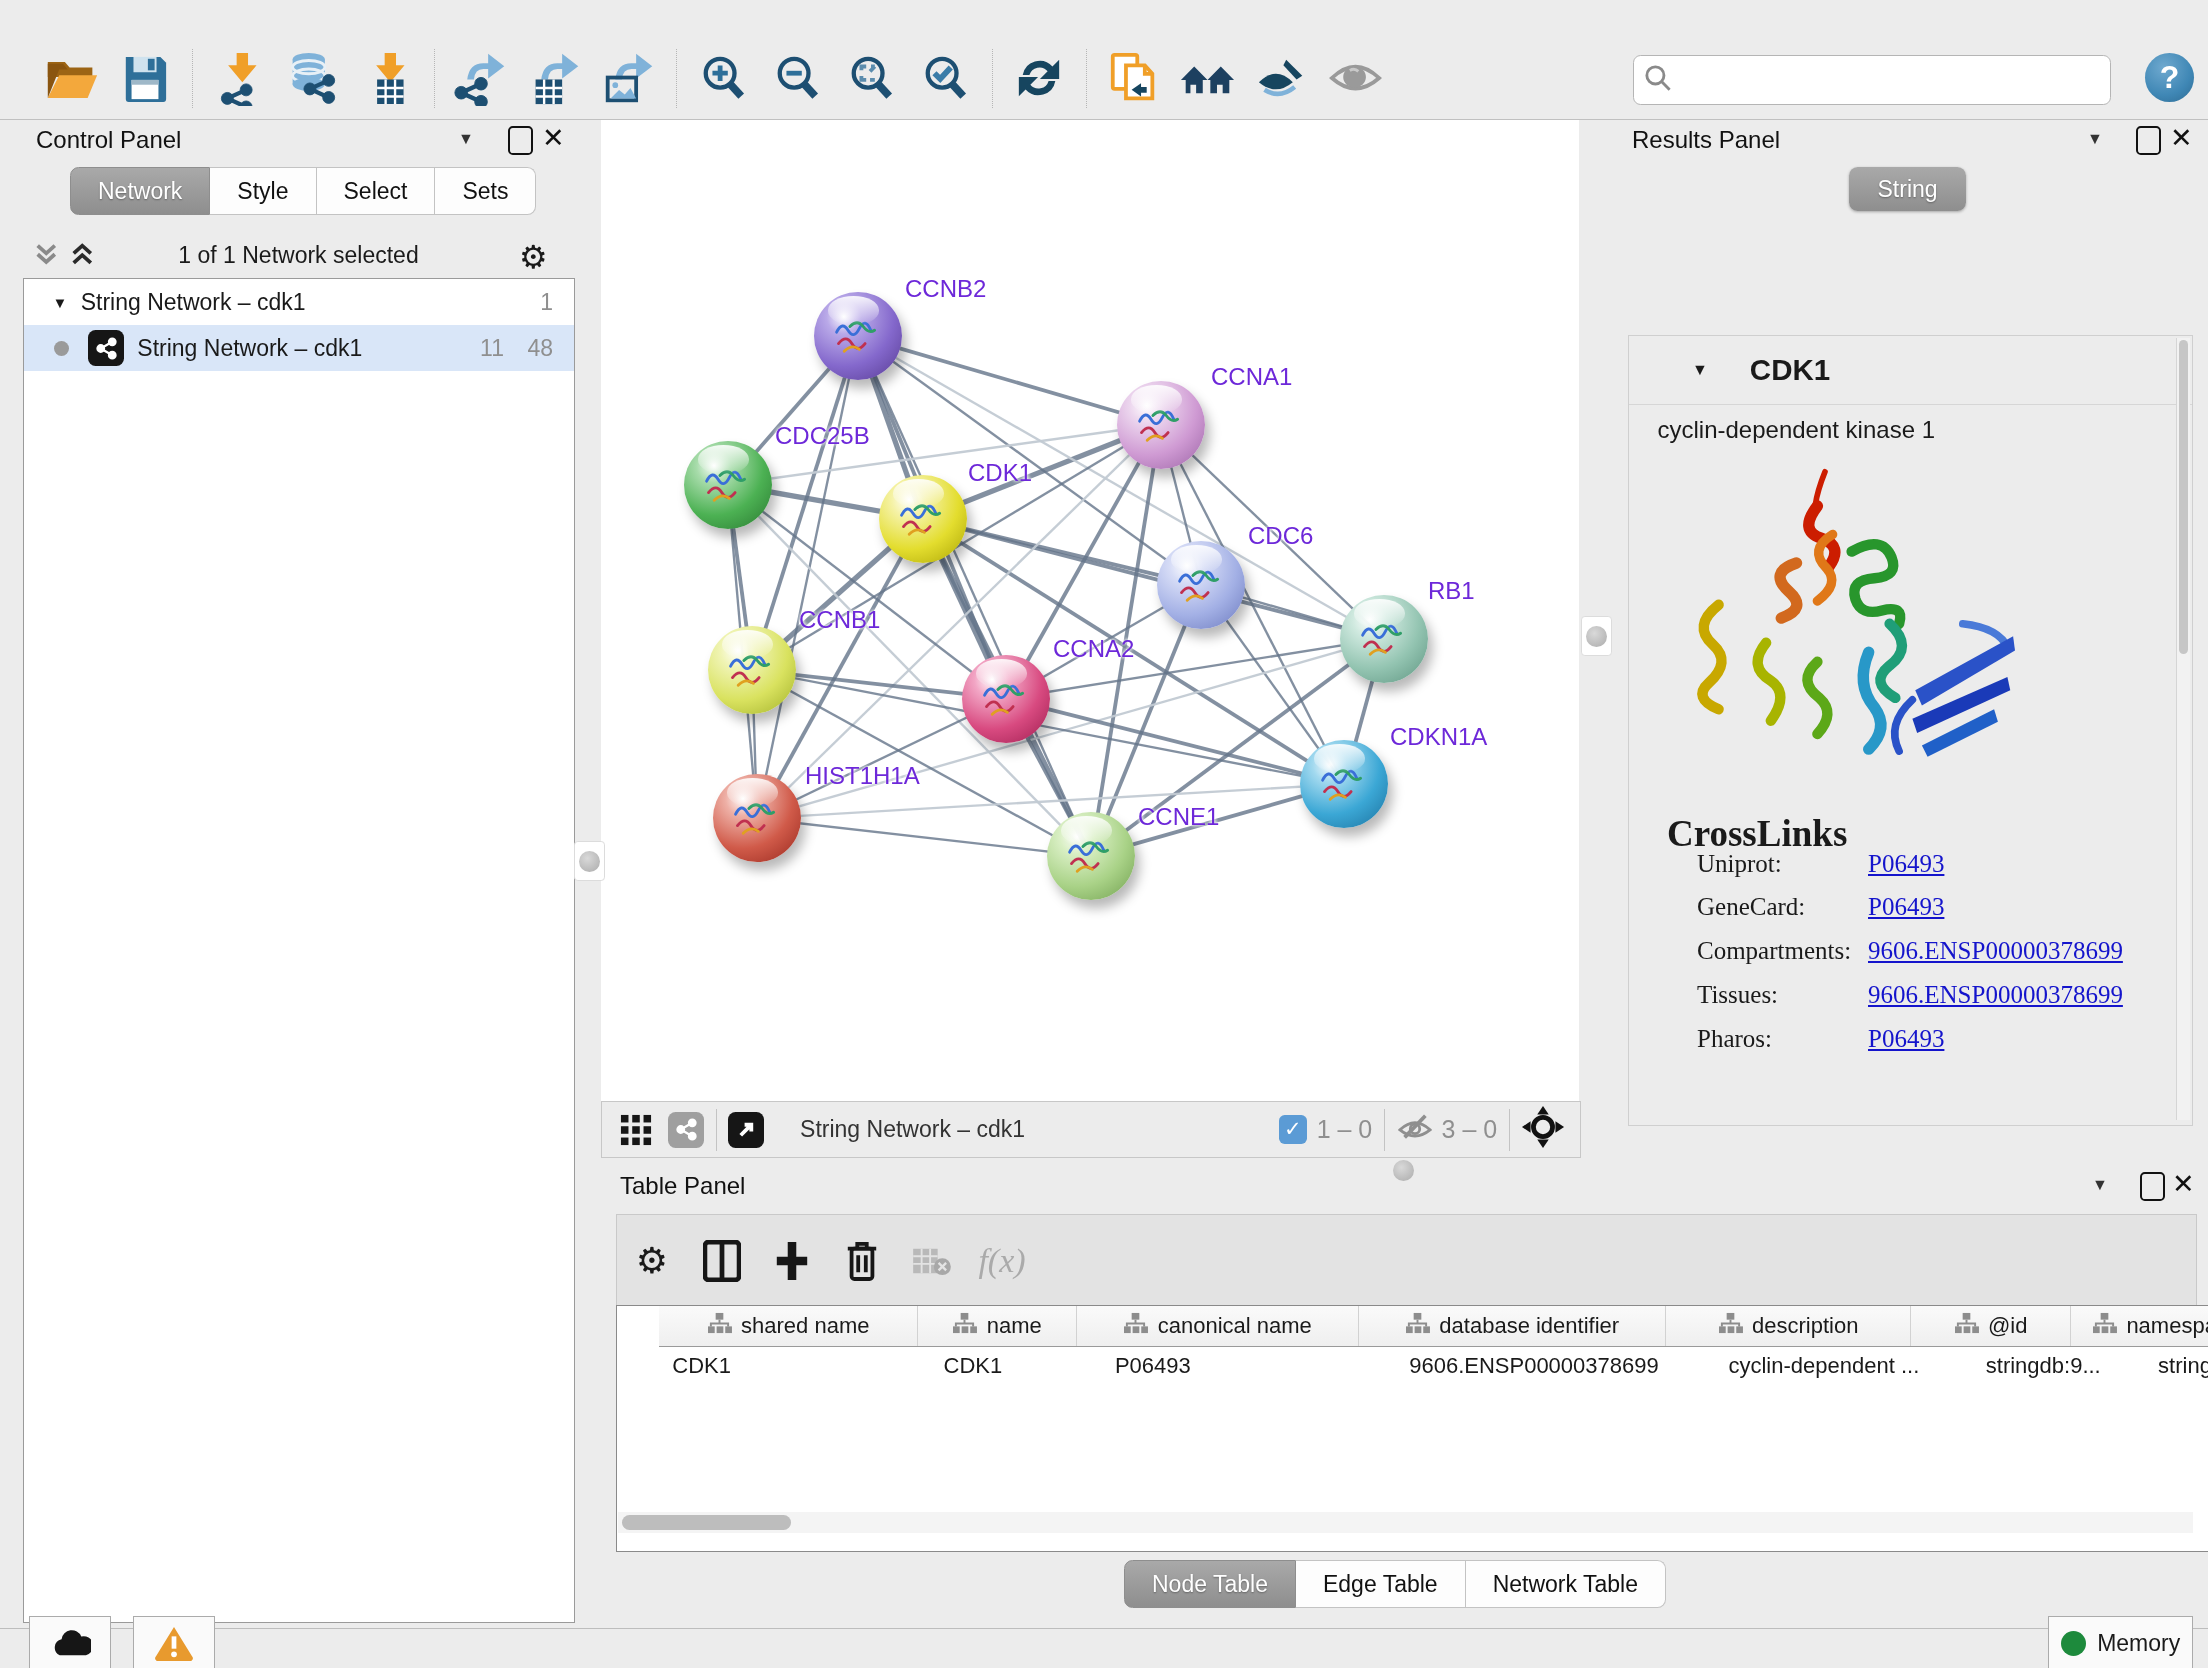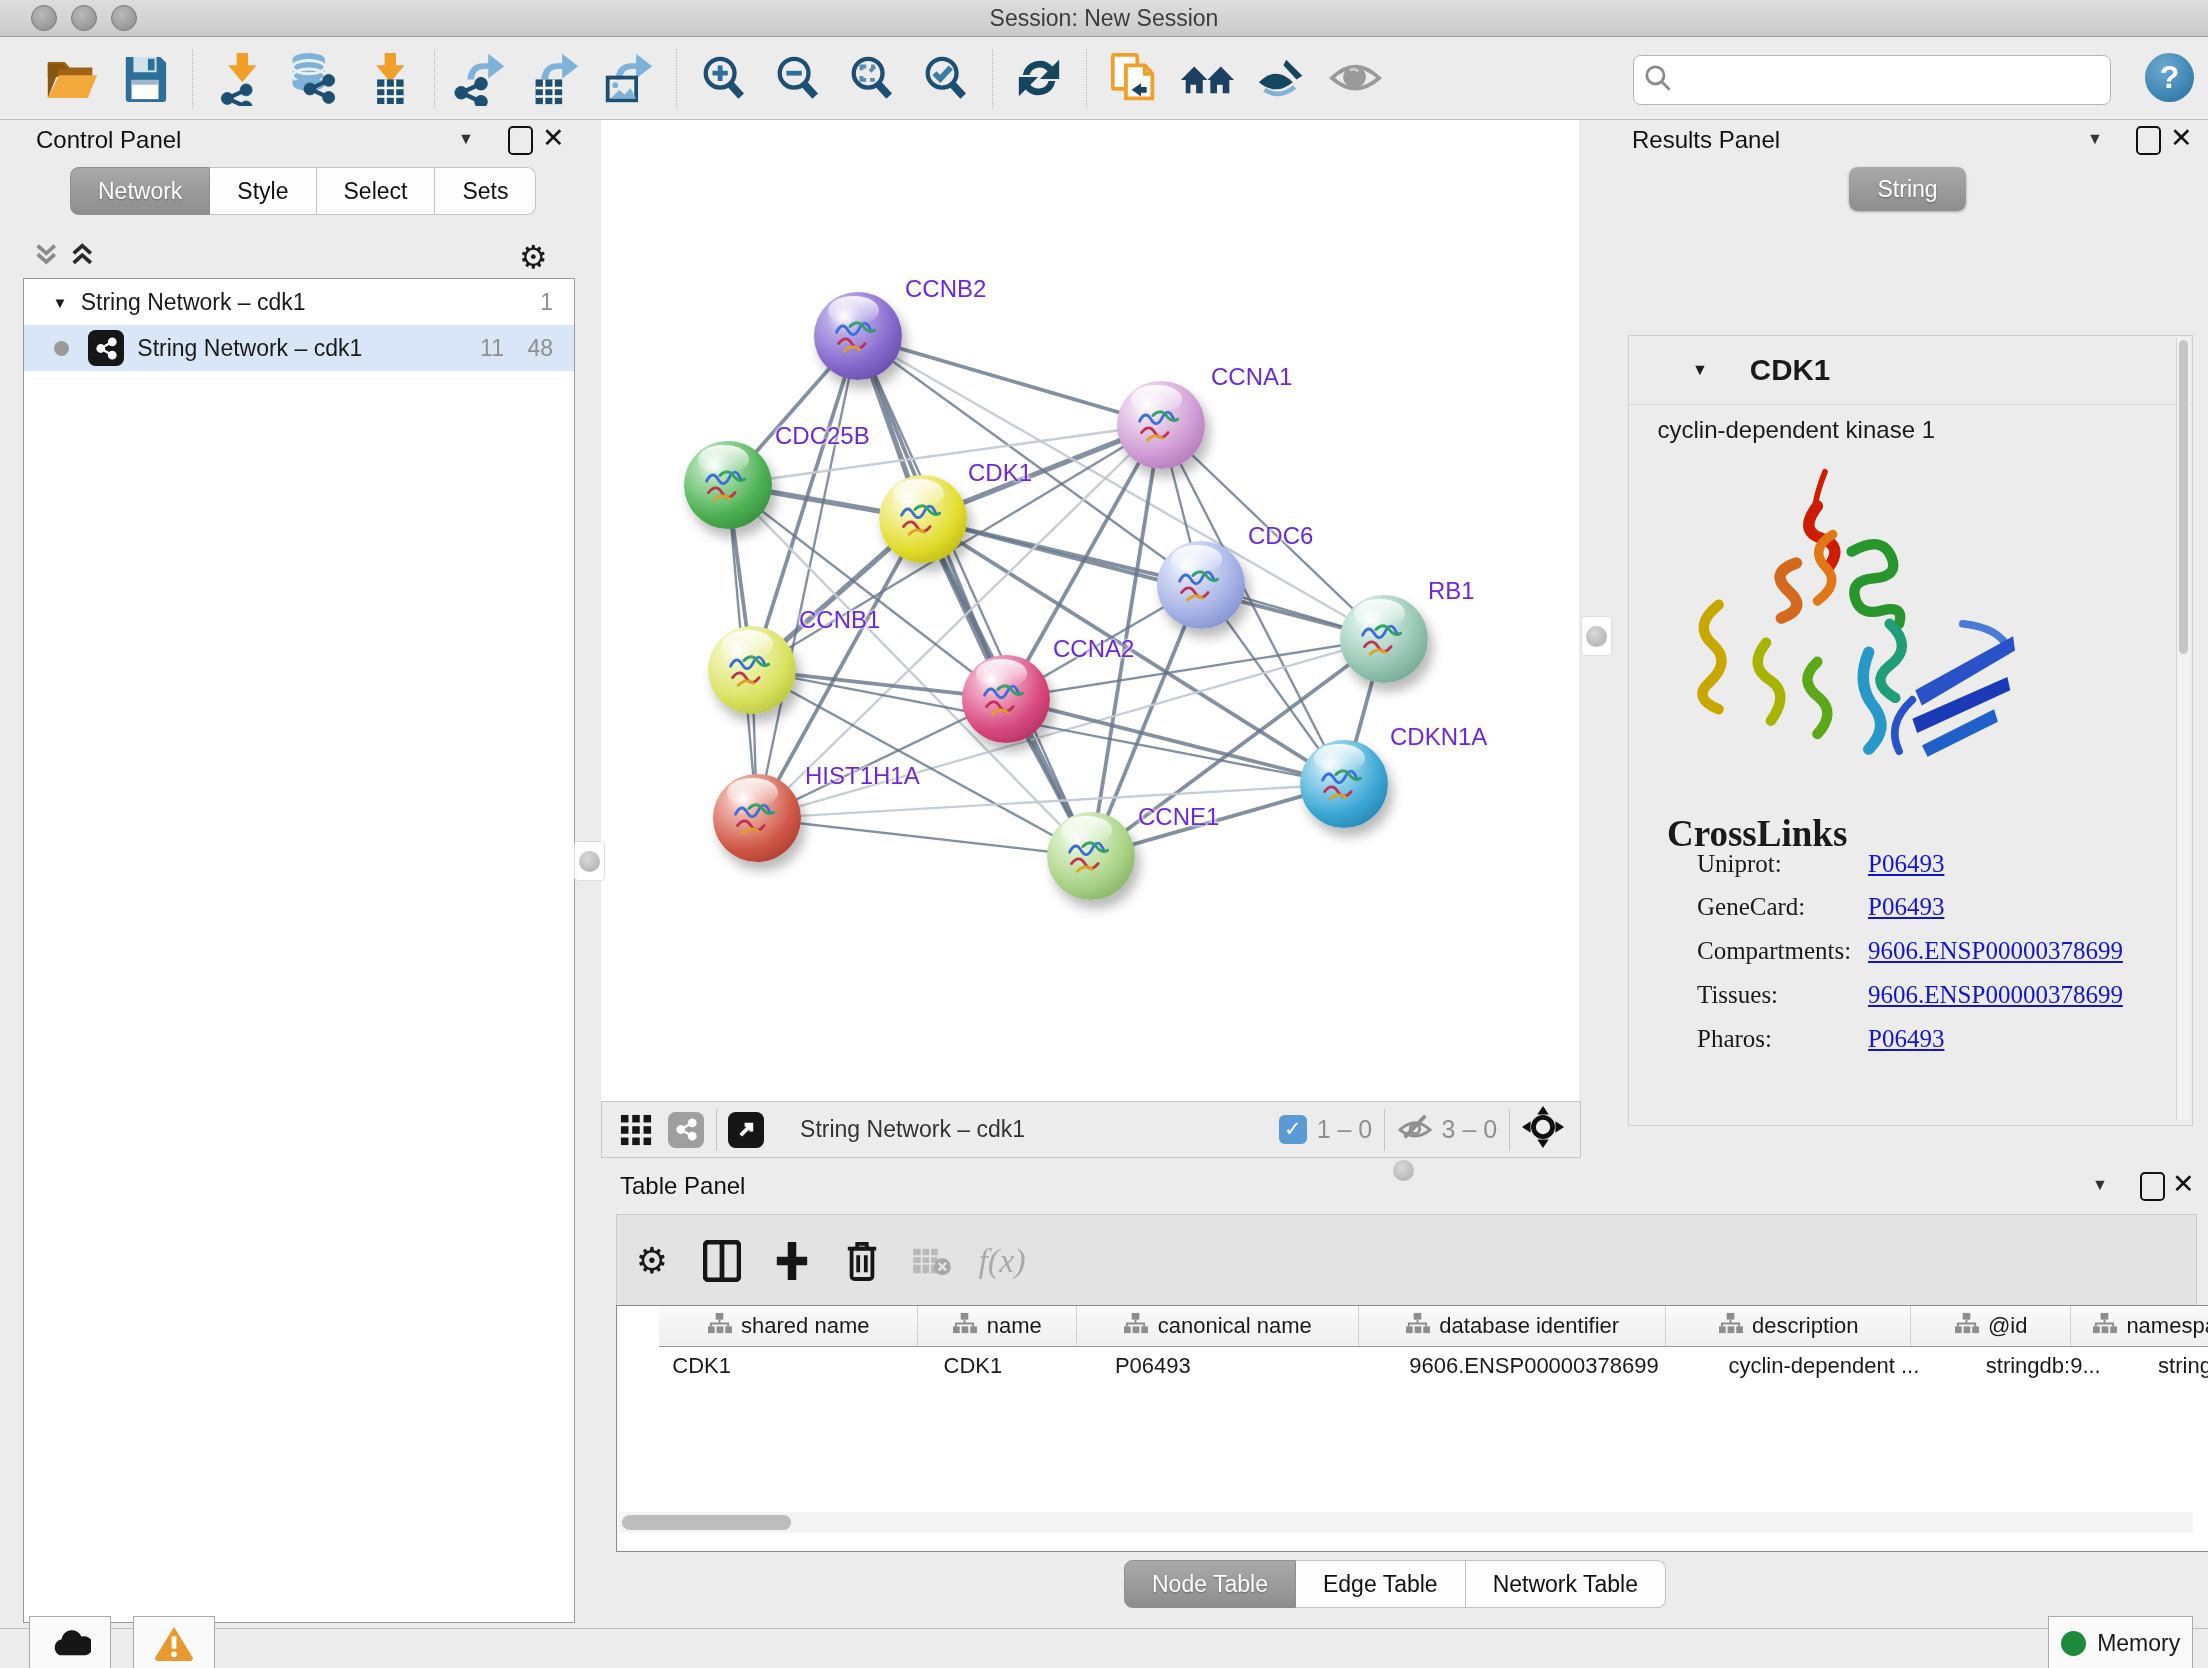--- a/index.html
+++ b/index.html
@@ -116,26 +116,20 @@
   #memory-btn{position:absolute;right:15px;top:-13.3px;height:53px;width:143px;background:#fafafa;
     border:1.9px solid #ababab;display:flex;align-items:center;justify-content:center;gap:11.4px;font-size:23px;}
   #memory-dot{width:25px;height:25px;border-radius:50%;background:#1d8a3c;}
   .num-gray{color:#8f8f8f;}
 </style>
 </head>
 <body>
 
 <div id="app">
 
-  <div class="abs" id="titlebar">
-    <span class="traffic" style="left:31px"></span>
-    <span class="traffic" style="left:71px"></span>
-    <span class="traffic" style="left:111px"></span>
-    <div id="win-title">Session: New Session</div>
-  </div>
 
   <div class="abs" id="toolbar">
       <span style="width: 34px;"></span>
       <span class="tb-group">
         <span class="tb-btn">
           <span>
             <svg width="55" height="48" viewBox="0 0 58 50">
               <path d="M4 8 h18 l5 6 h24 v10 H4z" fill="#9c6414"></path>
               <path d="M16 22 h40 L46 46 H4z" fill="#f3a83c"></path>
               <path d="M4 46 V10 h16 l5 6 h-9z" fill="#8a5510"></path>
@@ -380,20 +374,21 @@
     </div>
   <div class="abs" id="cp-toolrow">
     <span class="abs" style="left:32px;top:1.9px">
       <svg width="28.5" height="28.5" viewBox="0 0 30 30">
           <path d="M6 6 l9 8 9-8 M6 15 l9 8 9-8" fill="none" stroke="#8a8a8a" stroke-width="4"></path>
         </svg></span>
     <span class="abs" style="left:68px;top:1.9px">
       <svg width="28.5" height="28.5" viewBox="0 0 30 30">
           <path d="M6 24 l9-8 9 8 M6 14 l9-8 9 8" fill="none" stroke="#2a2a2a" stroke-width="4"></path>
         </svg></span>
+    <span class="abs" style="left:0;width:597px;text-align:center;top:3.8px;font-size:23px">1 of 1 Network selected</span>
     <span class="abs" style="left:519px;top:0px;font-size:32px;font-family:'DejaVu Sans',sans-serif">⚙</span>
   </div>
   <div class="abs" id="cp-tree">
     <div class="tree-row">
       <span style="margin:0 13.3px 0 28.5px;font-size:15px">▼</span>
       <span>String Network – cdk1</span>
       <span style="position:absolute;right:21px" class="num-gray">1</span>
     </div>
     <div class="tree-row sel">
       <span style="margin:0 19px 0 30px;width:15px;height:15px;border-radius:50%;background:#9a9a9a;display:inline-block"></span>

